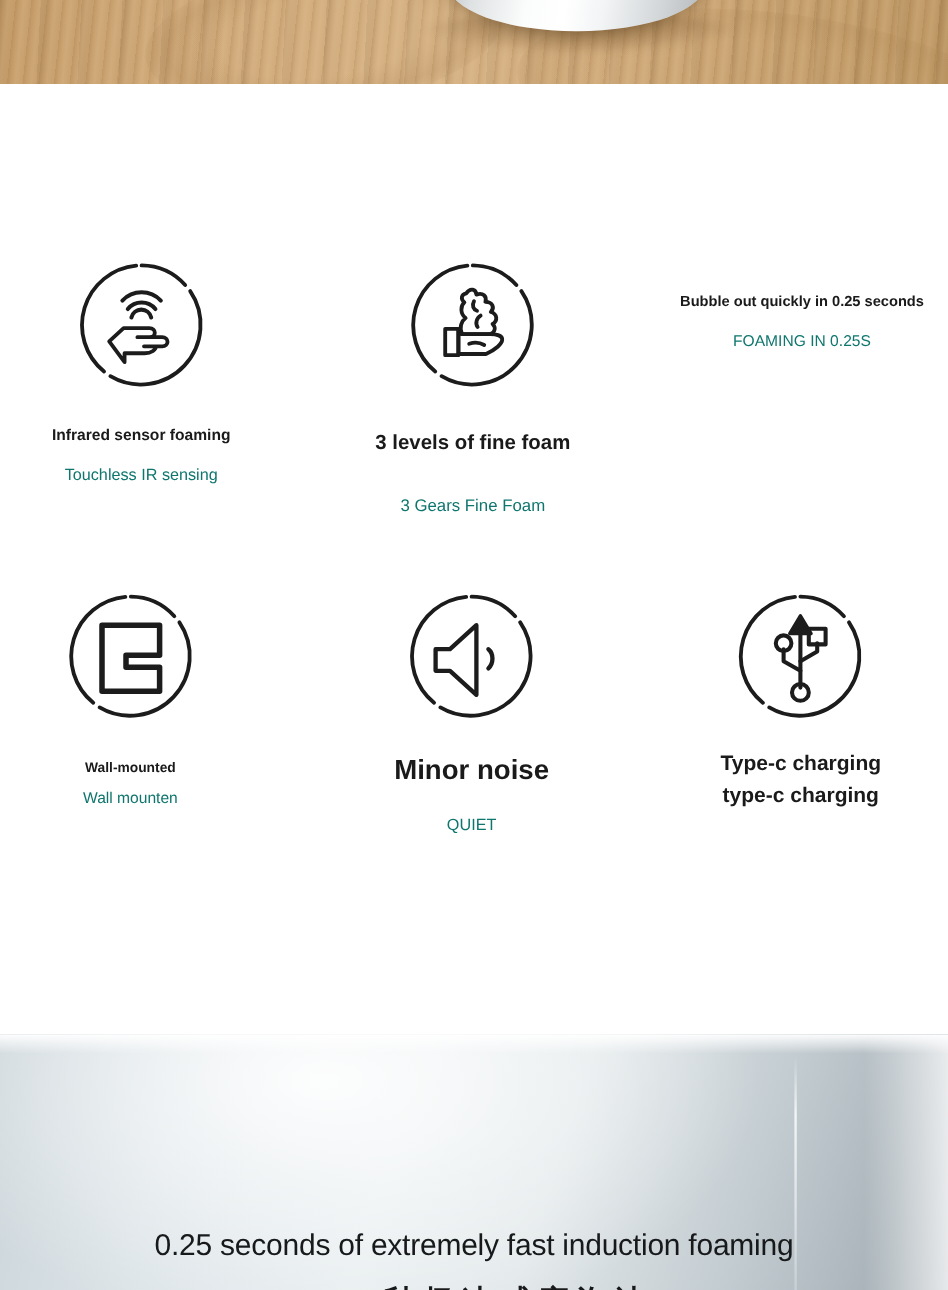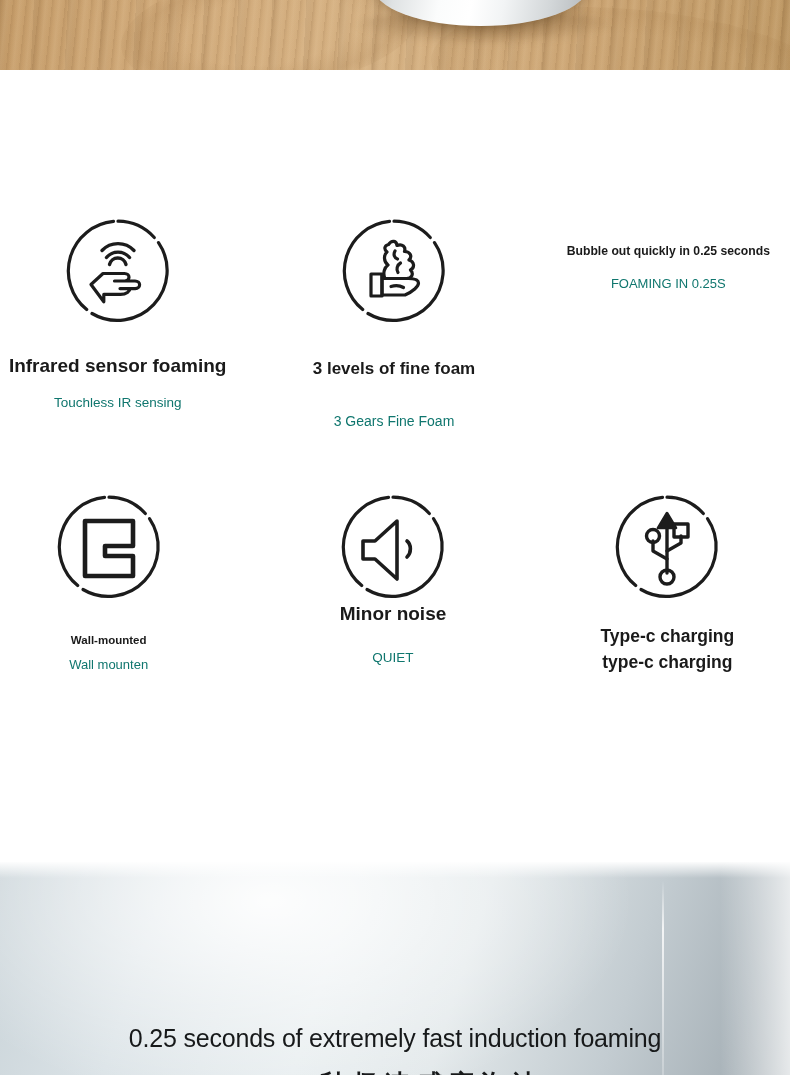--- a/index.html
+++ b/index.html
@@ -129,33 +129,33 @@
     white-space: pre-line;
   }
   .feat-sub {
     color: #0f766e;
     text-align: center;
     line-height: 1.2;
     font-weight: normal;
   }
 
   
-  .c1 .feat-title { font-size: 19px; margin-top: 28px; }
+  .c1 .feat-title { font-size: 13px; margin-top: 28px; }
   .c1 .feat-sub   { font-size: 13.5px; margin-top: 18px; }
 
   .c2 .feat-title { font-size: 17px;   margin-top: 32px; }
   .c2 .feat-sub   { font-size: 14px;   margin-top: 34px; }
 
   .c3 .feat-title { font-size: 12.2px; margin-top: 29px; }
   .c3 .feat-sub   { font-size: 13px;   margin-top: 18px; }
 
   .c4 .feat-title { font-size: 11.5px; margin-top: 31px; }
   .c4 .feat-sub   { font-size: 13px;   margin-top: 9px; }
 
-  .c5 .feat-title { font-size: 19px;   }
+  .c5 .feat-title { font-size: 23px;   margin-top: 25px; }
   .c5 .feat-sub   { font-size: 13.5px; margin-top: 25px; }
 
   .c6 .feat-title { font-size: 17.5px; margin-top: 23px; }
   .c6 .feat-sub   { font-size: 17.5px; margin-top: 5px; color: #1a1a1a; font-weight: bold; }
 
   
   .c1 { transform: translateX(-14px); }
   .c2 { transform: translateX(-1px); }
   .c3 { transform: translateX(10px); }
   .c4 { transform: translateX(-23px); }

